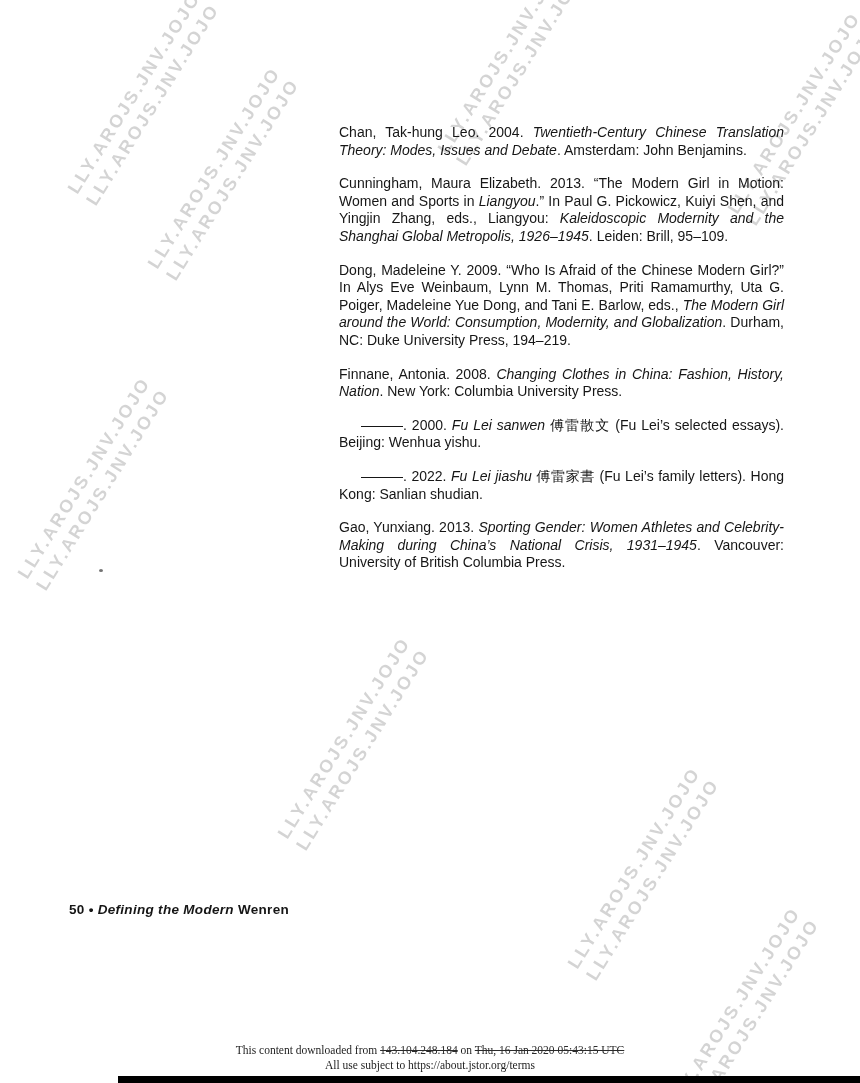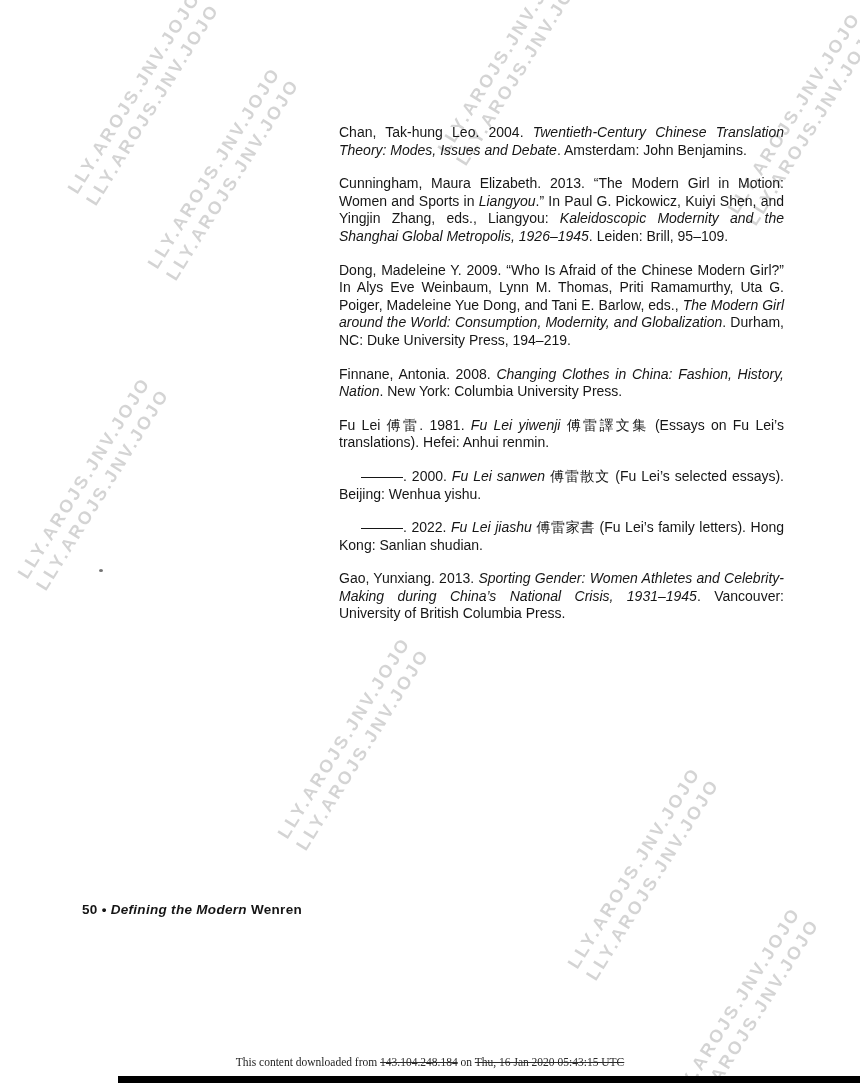--- a/index.html
+++ b/index.html
@@ -26,40 +26,40 @@
     text-align: justify;
     z-index: 2;
   }
   .bib-entry { margin: 0 0 16px 12px; }
   .bib-entry.indented { text-indent: 22px; }
   .italic { font-style: italic; }
 
   
   .page-footer {
     position: absolute;
-    left: 82px; top: 902px;
+    left: 69px; top: 902px;
     font-size: 13.5px;
     font-weight: bold;
     letter-spacing: 0.3px;
     z-index: 2;
     white-space: nowrap;
   }
   .page-footer .sep { padding: 0 4px; }
 
   
   .jstor-footer {
     position: absolute;
     left: 0; right: 0; top: 1044px;
     text-align: center;
     font-family: "Liberation Serif", serif;
     font-size: 11.5px;
     color: #1d1d1d;
     z-index: 2;
   }
-  .jstor-footer .line { margin: 12px 0 3px 0; }
+  .jstor-footer .line { margin: 0 0 3px 0; }
   .redacted {
     text-decoration: line-through;
     filter: blur(0.6px);
     color: #2b2b2b;
   }
 
   
   .bottom-bar {
     position: absolute;
     left: 118px; right: 0; bottom: 0;
@@ -132,21 +132,20 @@
     <span class="wm-line">LLY.AROJS.JNV.JOJO</span>
   </div>
 
   <div class="scan-speck"></div>
 
   <div class="bib-block">
       <p class="bib-entry"><span class="normal">Chan, Tak-hung Leo. 2004. </span><span class="italic">Twentieth-Century Chinese Translation Theory: Modes, Issues and Debate</span><span class="normal">. Amsterdam: John Benjamins.</span></p>
       <p class="bib-entry"><span class="normal">Cunningham, Maura Elizabeth. 2013. “The Modern Girl in Motion: Women and Sports in </span><span class="italic">Liangyou</span><span class="normal">.” In Paul G. Pickowicz, Kuiyi Shen, and Yingjin Zhang, eds., Liangyou: </span><span class="italic">Kaleidoscopic Modernity and the Shanghai Global Metropolis, 1926–1945</span><span class="normal">. Leiden: Brill, 95–109.</span></p>
       <p class="bib-entry"><span class="normal">Dong, Madeleine Y. 2009. “Who Is Afraid of the Chinese Modern Girl?” In Alys Eve Weinbaum, Lynn M. Thomas, Priti Ramamurthy, Uta G. Poiger, Madeleine Yue Dong, and Tani E. Barlow, eds., </span><span class="italic">The Modern Girl around the World: Consumption, Modernity, and Globalization</span><span class="normal">. Durham, NC: Duke University Press, 194–219.</span></p>
       <p class="bib-entry"><span class="normal">Finnane, Antonia. 2008. </span><span class="italic">Changing Clothes in China: Fashion, History, Nation</span><span class="normal">. New York: Columbia University Press.</span></p>
-      <p class="bib-entry"><span class="normal">Fu Lei 傅雷. 1981. </span><span class="italic">Fu Lei yiwenji</span><span class="normal"> 傅雷譯文集 (Essays on Fu Lei’s translations). Hefei: Anhui renmin.</span></p>
       <p class="bib-entry indented"><span class="normal">———. 2000. </span><span class="italic">Fu Lei sanwen</span><span class="normal"> 傅雷散文 (Fu Lei’s selected essays). Beijing: Wenhua yishu.</span></p>
       <p class="bib-entry indented"><span class="normal">———. 2022. </span><span class="italic">Fu Lei jiashu</span><span class="normal"> 傅雷家書 (Fu Lei’s family letters). Hong Kong: Sanlian shudian.</span></p>
       <p class="bib-entry"><span class="normal">Gao, Yunxiang. 2013. </span><span class="italic">Sporting Gender: Women Athletes and Celebrity-Making during China’s National Crisis, 1931–1945</span><span class="normal">. Vancouver: University of British Columbia Press.</span></p>
     </div>
 
   <div class="page-footer">
     <span>50</span><span class="sep">•</span><span class="italic">Defining the Modern</span>&nbsp;<span>Wenren</span>
   </div>
 
   <div class="jstor-footer">

